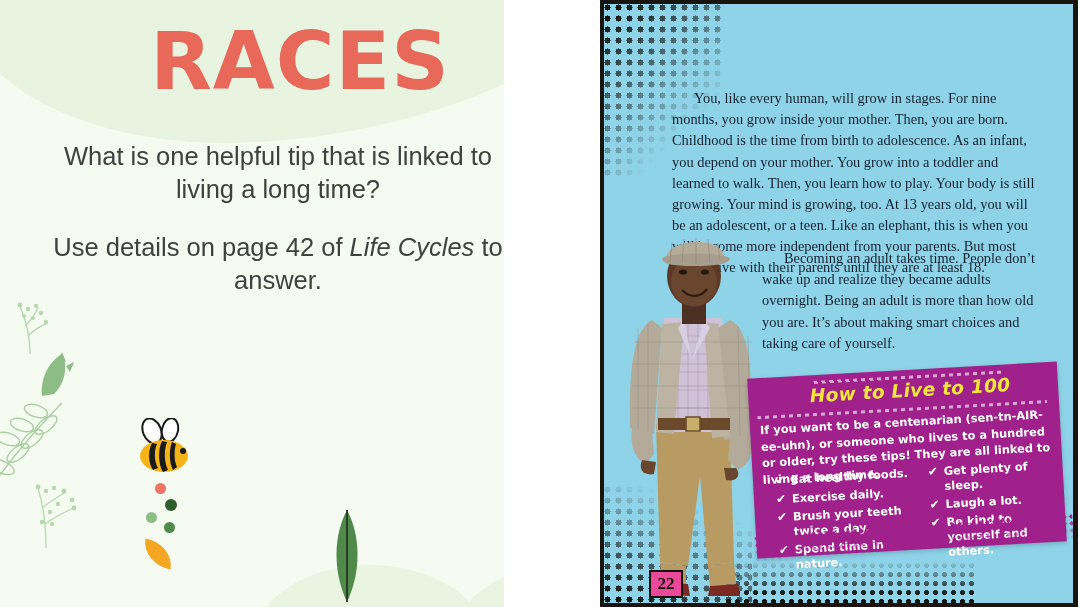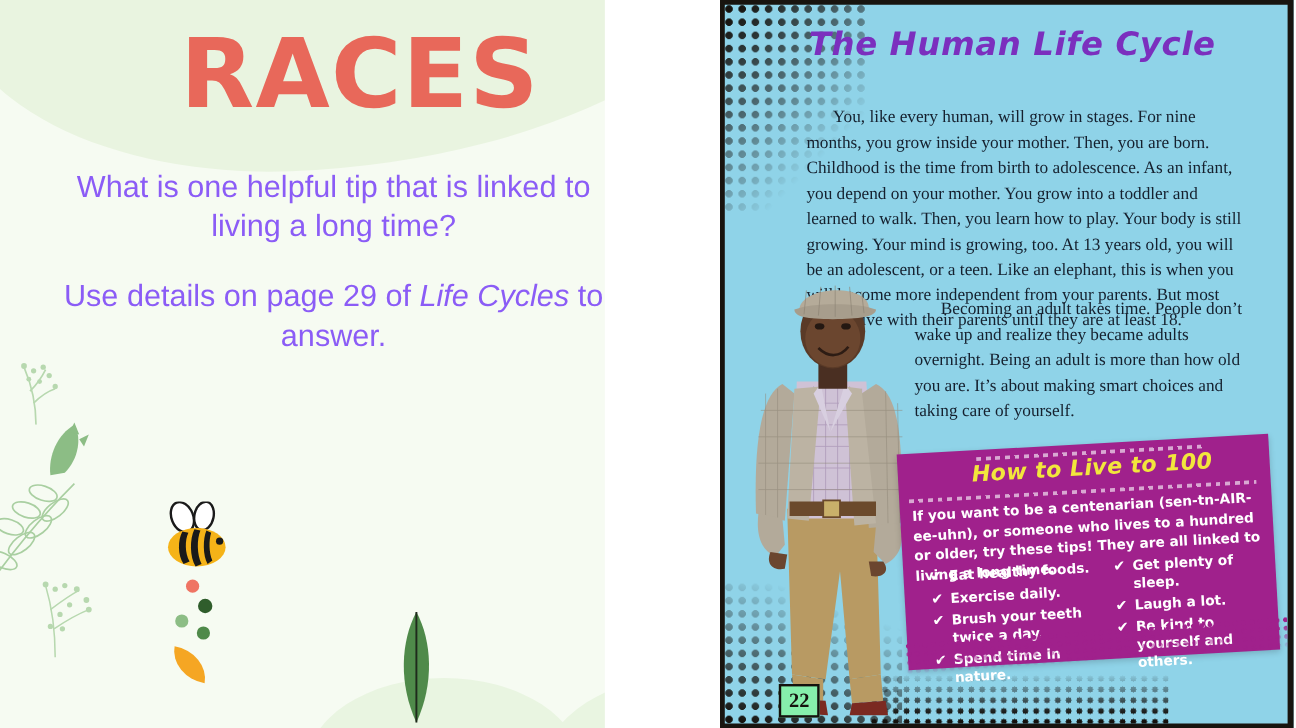--- a/index.html
+++ b/index.html
@@ -72,21 +72,21 @@
     font-weight: bold;
     letter-spacing: 1px;
     color: #e8685a;
     font-family: "DejaVu Sans", sans-serif;
     line-height: 1.0;
   }
   .question-block {
     position: absolute;
     left: 48px; top: 140px; width: 460px;
     text-align: center;
-    color: #8b5cf6;
+    color: #404040;
     font-size: 25.5px;
     line-height: 1.28;
   }
   .question-block p { margin: 0; }
   .question-block .gap { height: 26px; }
   .italic { font-style: italic; margin-top: 48px; }
 
   
   .book-page {
     position: absolute;
@@ -224,21 +224,21 @@
     background-size: 7px 7px;
     transform: rotate(-4deg);
     -webkit-mask-image: linear-gradient(0deg, transparent 18%, #000 82%);
     mask-image: linear-gradient(0deg, transparent 18%, #000 82%);
   }
 
   .page-number {
     position: absolute;
     left: 45px; top: 566px;
     width: 34px; height: 28px;
-    background: #86efac;
+    background: #ec4899;
     border: 2.5px solid #15120e;
     color: #15120e;
     font-family: "Liberation Serif", serif;
     font-weight: bold;
     font-size: 17px;
     display: flex;
     align-items: center;
     justify-content: center;
     z-index: 6;
   }
@@ -342,31 +342,30 @@
           <path d="M26 72 L46 56"></path>
           <path d="M31 64 L51 50"></path>
       </g>
     </svg>
 
     <div class="title">RACES</div>
 
     <div class="question-block">
       <p>What is one helpful tip that is linked to living a long time?</p>
       <div class="gap"></div>
-      <p><span>Use details on page 29 of </span><span class="italic">Life Cycles</span><span> to answer.</span></p>
+      <p><span>Use details on page 42 of </span><span class="italic">Life Cycles</span><span> to answer.</span></p>
     </div>
   </div>
 
   <div class="book-page">
 
     <div class="halftone halftone-tl"></div>
     <div class="halftone halftone-bl"></div>
     <div class="halftone halftone-bm"></div>
 
-    <div class="page-title">The Human Life Cycle</div>
 
     <div class="page-body">
       <p>You, like every human, will grow in stages.  For nine months, you grow inside your mother.  Then, you are born.  Childhood is the time from birth to adolescence.  As an infant, you depend on your mother.  You grow into a toddler and learned to walk.  Then, you learn how to play.  Your body is still growing.  Your mind is growing, too.  At 13 years old, you will be an adolescent, or a teen.  Like an elephant, this is when you will become more independent from your parents.  But most people live with their parents until they are at least 18.</p>
     </div>
 
     <svg class="person" viewBox="0 0 160 372">
 
       <path d="M44 192 L118 192 L122 330 L96 334 L88 244 L76 334 L48 330 Z" fill="#b89a63"></path>
       <path d="M48 330 L74 334 L74 352 L50 350 Z" fill="#b89a63"></path>
       <path d="M96 334 L122 330 L124 352 L98 354 Z" fill="#b89a63"></path>

